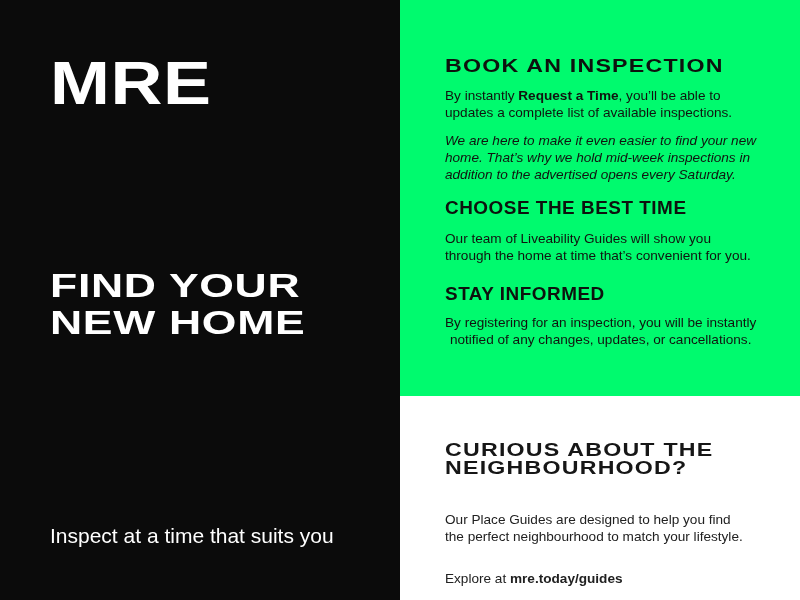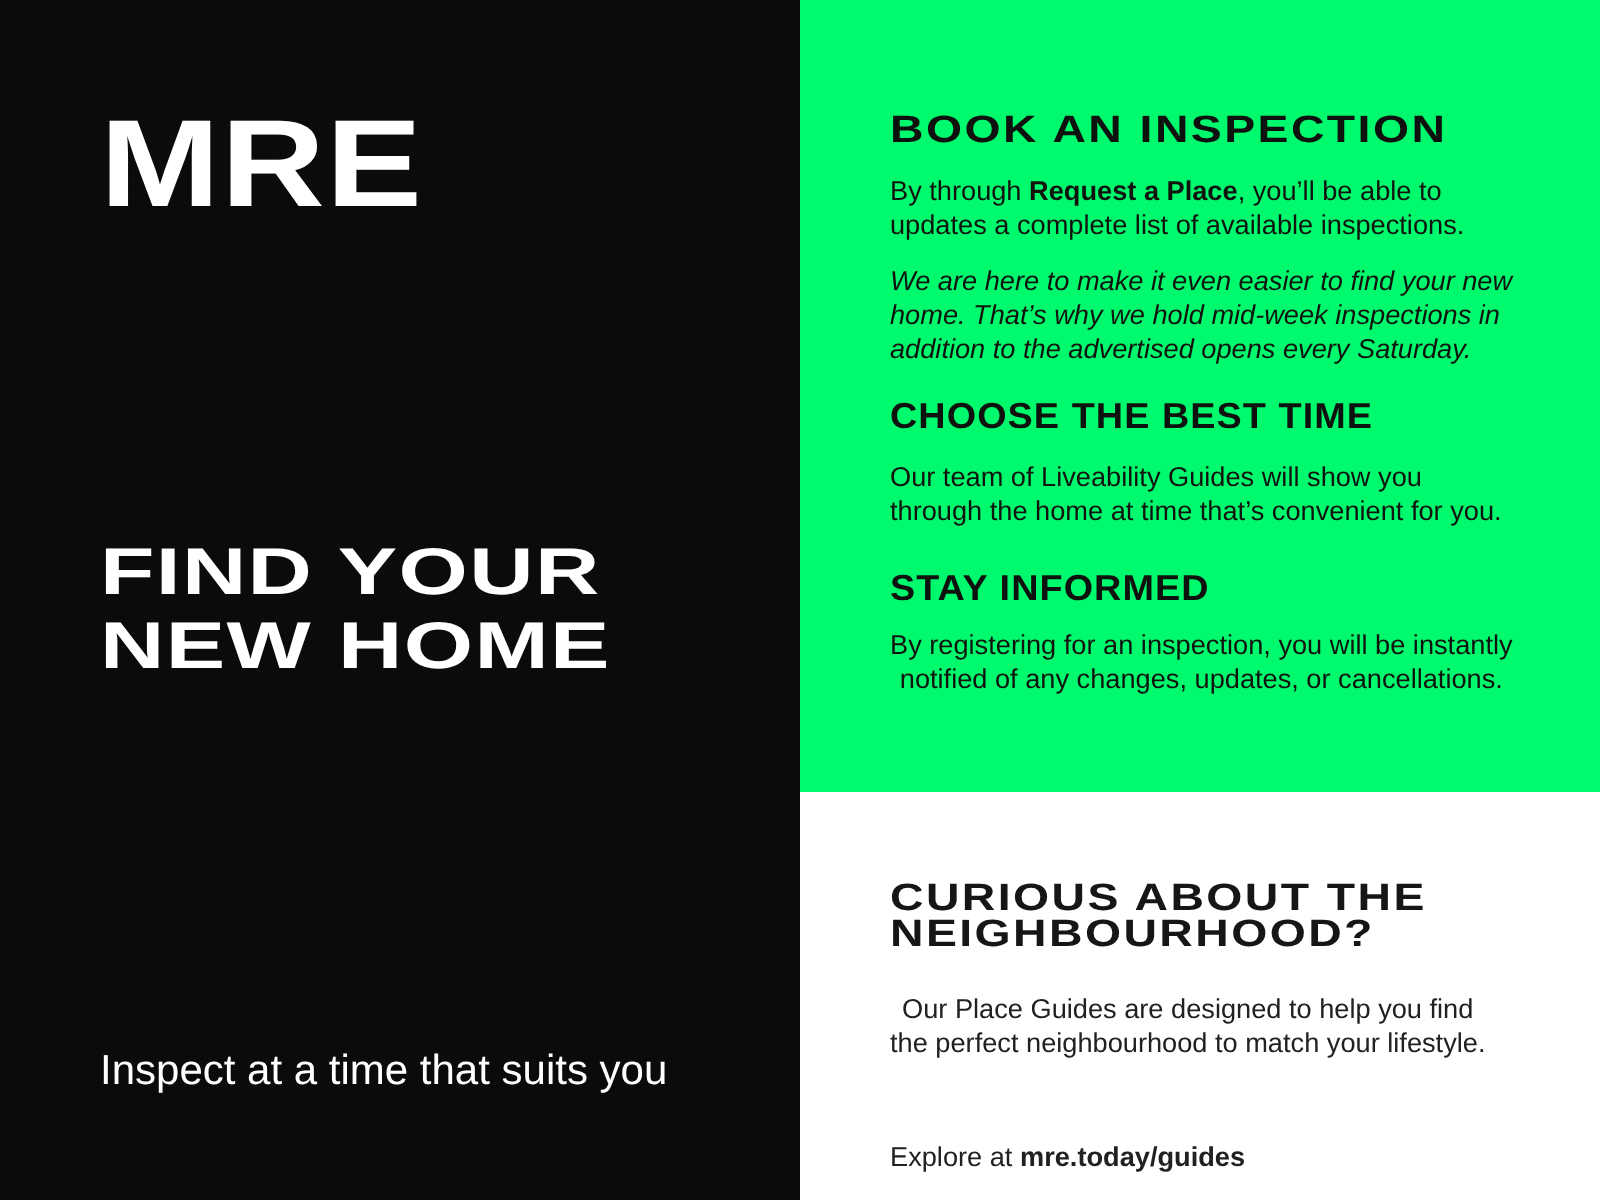--- a/index.html
+++ b/index.html
@@ -65,38 +65,38 @@
 
   
   .top-book        { top: 57px; }
   .top-book-p1     { top: 87px; }
   .top-book-p2     { top: 132px; font-style: italic; }
   .top-choose      { top: 199px; }
   .top-choose-body { top: 230px; }
   .top-stay        { top: 285px; }
   .top-stay-body   { top: 314px; text-align: center; }
   .top-curious     { top: 441px; }
-  .top-curious-body{ top: 496px; text-align: center; }
+  .top-curious-body{ top: 511px; }
   .top-explore     { top: 527px; margin-top: 43px; }
 </style>
 </head>
 <body>
 
 <div class="panel panel-left">
   <div class="abs logo">MRE</div>
   <div class="abs headline">FIND YOUR
 NEW HOME</div>
   <div class="abs tagline">Inspect at a time that suits you</div>
 </div>
 
 <div class="panel panel-green"></div>
 
 <div class="abs h2 top-book">BOOK AN INSPECTION</div>
 
-<p class="abs body-text top-book-p1"><span>By through </span><span class="bold">Request a Place</span><span>, you’ll be able to
+<p class="abs body-text top-book-p1"><span>By instantly </span><span class="bold">Request a Time</span><span>, you’ll be able to
 updates a complete list of available inspections.</span></p>
 
 <p class="abs body-text top-book-p2">We are here to make it even easier to find your new
 home. That’s why we hold mid-week inspections in
 addition to the advertised opens every Saturday.</p>
 
 <div class="abs h3 top-choose">CHOOSE THE BEST TIME</div>
 <p class="abs body-text top-choose-body">Our team of Liveability Guides will show you
 through the home at time that’s convenient for you.</p>
 

